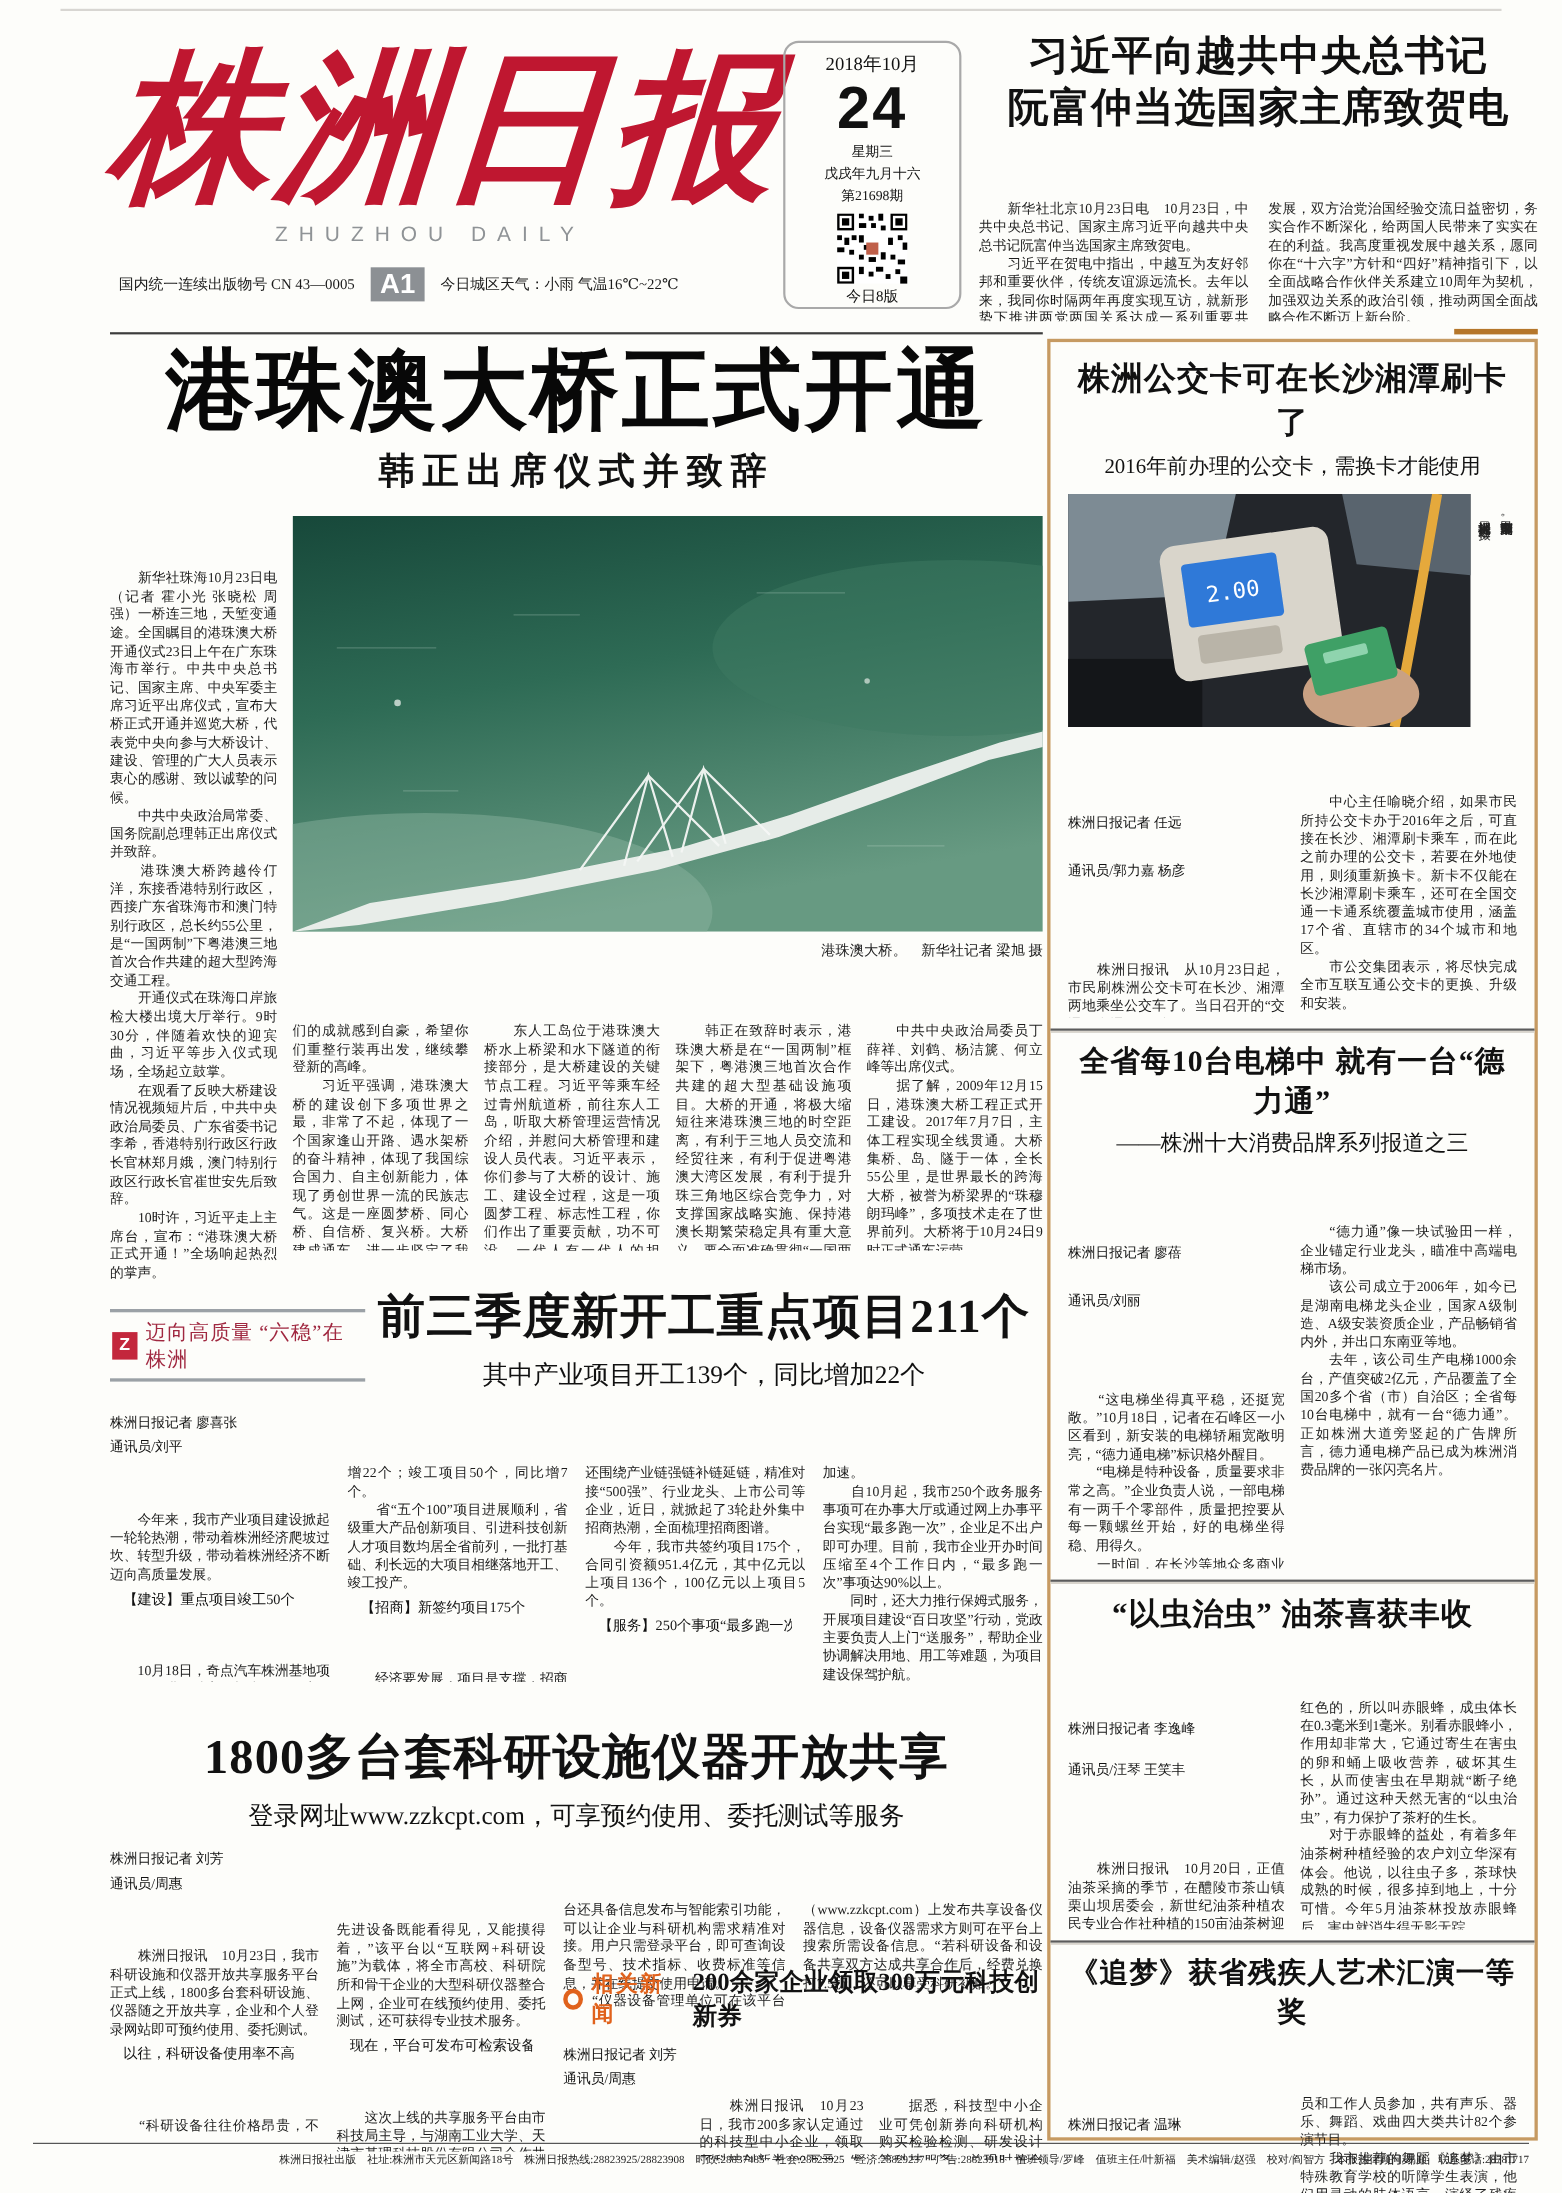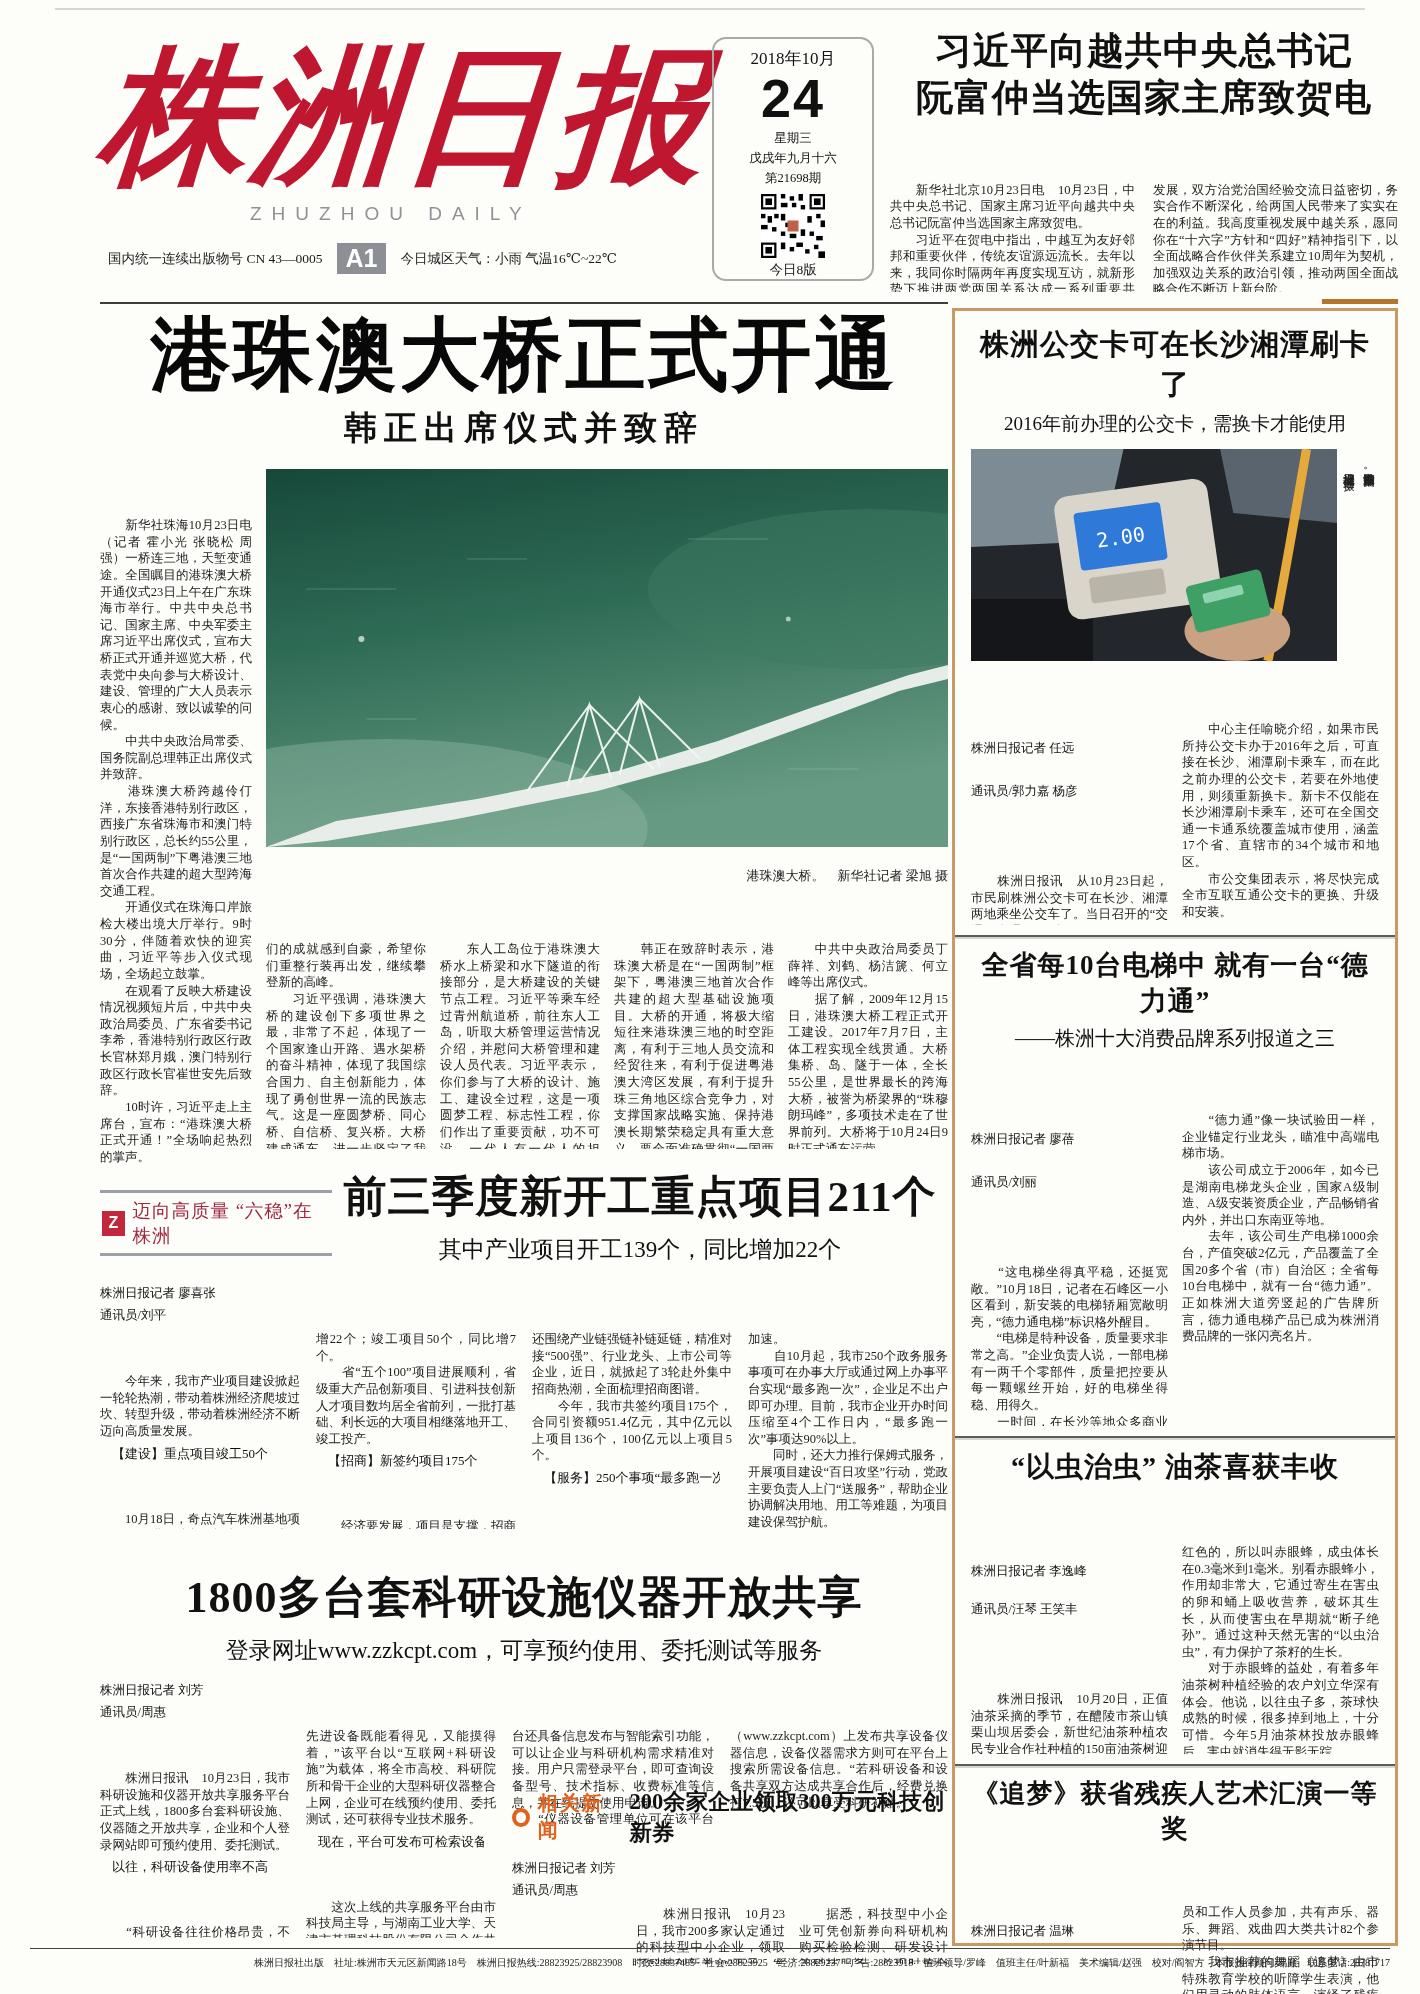--- a/index.html
+++ b/index.html
@@ -22,21 +22,21 @@
   .datebox .dd{font-size:54px;font-weight:bold;line-height:1.05;letter-spacing:2px;}
   .datebox .sm{font-size:12.5px;margin-top:3px;}
   .qr{width:64px;height:64px;margin:7px auto 3px auto;display:block;}
   
   .rule-black{position:absolute;left:100px;width:848px;top:302px;height:2px;background:#3c3c3c;}
   .rule-orange{position:absolute;left:1322px;width:76px;top:299px;height:5px;background:#b5762a;}
   
   .kicker{font-size:31px;font-weight:bold;color:#c5291f;letter-spacing:11px;}
   .headline-xl{font-size:80px;font-weight:900;letter-spacing:3px;line-height:1.05;color:#080808;}
   .subhead-l{font-size:33px;font-weight:bold;letter-spacing:7px;margin-top:9px;}
-  .caption{font-size:13px;text-align:right;margin-top:20px;color:#222;}
+  .caption{font-size:13px;text-align:right;margin-top:8px;color:#222;}
   
   #sidebar{position:absolute;left:952px;top:308px;width:446px;height:1638px;box-sizing:border-box;
            border:3px solid #c69a62;padding:0 16px;background:#fdfdfa;}
   .side-h1{font-size:29px;font-weight:900;letter-spacing:1px;text-align:center;}
   .side-sub{font-size:19px;text-align:center;margin-top:6px;}
   .side-cols{display:flex;gap:14px;}
   .side-cols .col{flex:1;}
   .side-rule{height:2px;background:#5c5c5c;margin:10px -16px;box-shadow:0 2px 0 #d8d4cc;}
   .vcap{writing-mode:vertical-rl;font-size:11.5px;line-height:1.75;white-space:pre-line;padding:16px 0 0 5px;color:#222;width:42px;box-sizing:border-box;overflow:hidden;}
   
@@ -328,21 +328,21 @@
     <div class="band-sub">登录网址www.zzkcpt.com，可享预约使用、委托测试等服务</div>
     <div style="position:relative;height:258px;margin-top:14px;">
       <div class="abs" style="left:0;top:0;width:190px;height:258px;overflow:hidden;">
         <div class="byl" style="margin-bottom:2px;">株洲日报记者 刘芳</div>
         <div class="byl">通讯员/周惠</div>
         <div class="col">　　株洲日报讯　10月23日，我市科研设施和仪器开放共享服务平台正式上线，1800多台套科研设施、仪器随之开放共享，企业和个人登录网站即可预约使用、委托测试。</div>
         <div class="bh">以往，科研设备使用率不高</div>
         <div class="col">　　“科研设备往往价格昂贵，不少还使用率不高，许多中小微企业买不起、用不上。”市科技局相关负责人表示。
 　　经摸底调查，目前我市及周边高校、科研院所拥有大型科研仪器1800余台套，总价值6亿元，主要为分析仪器、物理性能测试仪器、电子测量仪器等。</div>
       </div>
-      <div class="abs" style="left:206px;top:0;width:190px;height:258px;overflow:hidden;">
+      <div class="abs" style="left:206px;top:18px;width:190px;height:258px;overflow:hidden;">
         <div class="col">先进设备既能看得见，又能摸得着，”该平台以“互联网+科研设施”为载体，将全市高校、科研院所和骨干企业的大型科研仪器整合上网，企业可在线预约使用、委托测试，还可获得专业技术服务。</div>
         <div class="bh">现在，平台可发布可检索设备</div>
         <div class="col">　　这次上线的共享服务平台由市科技局主导，与湖南工业大学、天津市基理科技股份有限公司合作共建。平台上的仪器检索方便快捷，输入名称即可查询。</div>
       </div>
       <div class="abs col" style="left:412px;top:0;width:202px;height:96px;">台还具备信息发布与智能索引功能，可以让企业与科研机构需求精准对接。用户只需登录平台，即可查询设备型号、技术指标、收费标准等信息，并在线提交使用申请。
 　　“仪器设备管理单位可在该平台进一步完善。”</div>
       <div class="abs col" style="left:630px;top:0;width:218px;height:96px;">（www.zzkcpt.com）上发布共享设备仪器信息，设备仪器需求方则可在平台上搜索所需设备信息。“若科研设备和设备共享双方达成共享合作后，经费兑换打7.5折，还可以享受科研补贴。”</div>
 
       <div class="abs" style="left:412px;top:106px;width:436px;height:152px;">
         <div class="rel-head">

